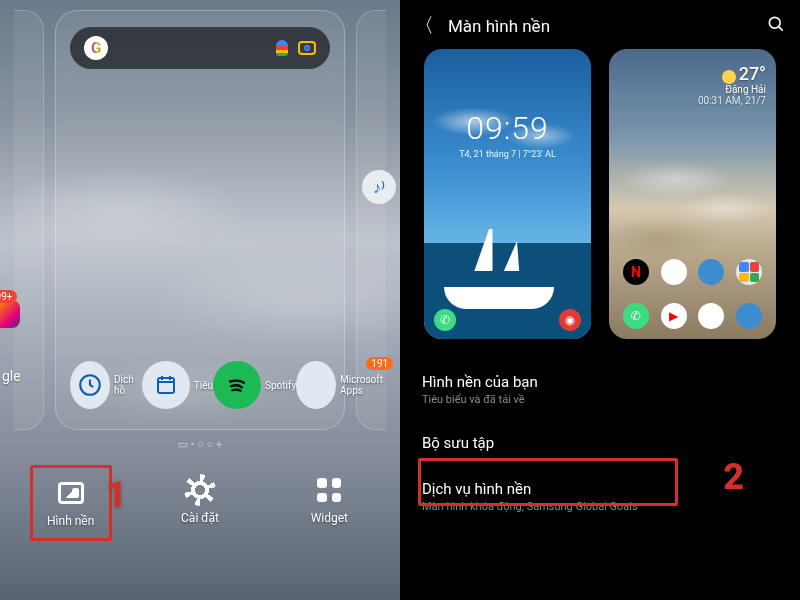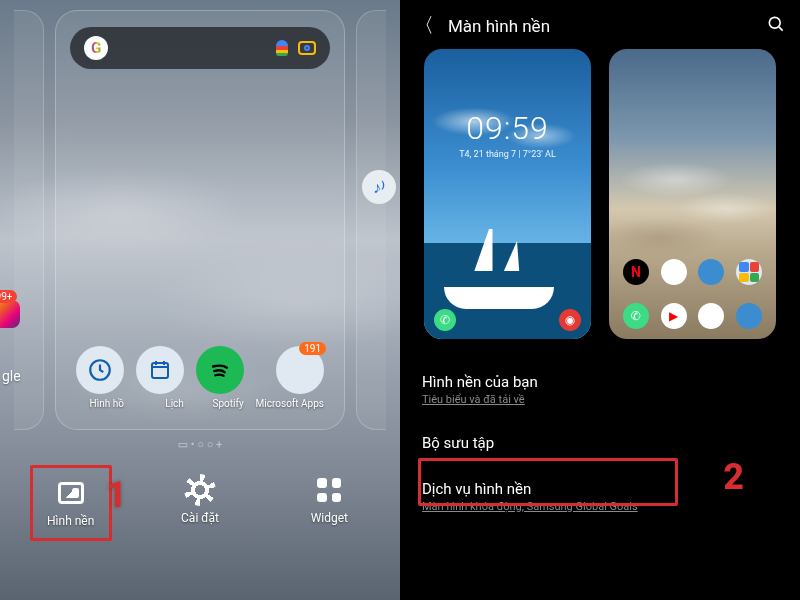--- a/index.html
+++ b/index.html
@@ -47,21 +47,21 @@
   .preview-side.left-side { left:14px; border-radius: 0 20px 20px 0; border-left:none;}
   .preview-side.right-side { right:14px; border-radius: 20px 0 0 20px; border-right:none;}
   .music-bubble { position:absolute; right:4px; top:170px; width:34px; height:34px; border-radius:50%; background:#e8edf2; display:flex; align-items:center; justify-content:center; color:#1a6dd6; font-size:16px; }
 
   .partial-icon-col { position:absolute; left:-8px; top:300px; display:flex; flex-direction:column; gap:4px; }
   .partial-icon-col .frag { width:28px; height:28px; border-radius:8px; background:linear-gradient(135deg,#f7b500,#f05a28,#e6007e,#4f2d7f); }
   .partial-icon-col .badge999 { position:absolute; left:-6px; top:-10px; background:#f44336; color:#fff; font-size:10px; padding:1px 4px; border-radius:8px; }
   .partial-label { position:absolute; left:2px; top:368px; color:#fff; font-size:14px; text-shadow:0 1px 2px rgba(0,0,0,.4);}
 
   .app-row { margin-top:auto; display:flex; justify-content:space-around; width:100%; padding-bottom:10px;}
-  .app { display:flex; flex-direction:column; align-items:flex-end; gap:4px; position:relative; }
+  .app { display:flex; flex-direction:row; align-items:center; gap:4px; position:relative; }
   .app .ic { width:48px; height:48px; border-radius:50%; display:flex; align-items:center; justify-content:center; color:#0e5fad; font-size:24px; }
   .app .lbl { color:#fff; font-size:10px; text-shadow:0 1px 2px rgba(0,0,0,.5); }
   .ic-clock { background:#e0e9f2; }
   .ic-cal { background:#e0e9f2; }
   .ic-spotify { background:#1DB954; color:#000; }
   .ic-folder { background:#e0e9f2; display:grid; grid-template-columns:1fr 1fr; grid-template-rows:1fr 1fr; gap:2px; padding:8px;}
   .ic-folder div { border-radius:4px; }
   .ic-folder .a{background:#f05a28;} .ic-folder .b{background:#0067b8;} .ic-folder .c{background:#00a4ef;} .ic-folder .d{background:#0072c6;}
   .app .count-badge { position:absolute; top:-4px; right:-2px; background:#ff6b1a; color:#fff; font-size:10px; padding:1px 5px; border-radius:8px; }
 
@@ -128,21 +128,21 @@
   .hp-ic { width:26px; height:26px; border-radius:50%; }
   .hc-n{background:#000; color:#e50914; display:flex;align-items:center;justify-content:center;font-size:14px;font-weight:800;}
   .hc-s{background:#fff;} .hc-z{background:#3b8dd0;} .hc-f{background:#e0e9f2; display:grid; grid-template-columns:1fr 1fr; grid-template-rows:1fr 1fr; gap:1px; padding:3px;} .hc-f div{border-radius:2px;} .hc-f .x1{background:#4285f4;}.hc-f .x2{background:#ea4335;}.hc-f .x3{background:#fbbc05;}.hc-f .x4{background:#34a853;}
   .hc-ph{background:#3ddc84;color:#fff;display:flex;align-items:center;justify-content:center;font-size:12px;}
   .hc-yt{background:#fff;color:#f00;display:flex;align-items:center;justify-content:center;font-size:12px;}
   .hc-ch{background:#fff;} .hc-sm{background:#3b8dd0;}
 
   .r-list { padding: 6px 0; }
   .r-item { padding: 14px 22px; }
   .r-item .it-title { font-size:15px; color:#ffffff; }
-  .r-item .it-sub { font-size:11px; color:#8a8a8a; margin-top:2px;text-decoration:underline;}
+  .r-item .it-sub { font-size:11px; color:#8a8a8a; margin-top:2px;}
 
   .right-panel .highlight-box { position:absolute; }
   .right-panel .step-num { text-shadow:none; }
 </style>
 </head>
 <body>
 
 <div class="left-panel">
   <div class="left-inner">
 
@@ -167,30 +167,30 @@
       </div>
 
       <div class="app-row">
         <div class="app">
           <div class="ic ic-clock">
               <svg width="26" height="26" viewBox="0 0 24 24" fill="none" stroke="#0e5fad" stroke-width="2">
                 <circle cx="12" cy="12" r="9"></circle>
                 <path d="M12 7v5l3 2"></path>
               </svg>
             </div>
-          <span class="lbl">Hình hồ</span>
+          <span class="lbl">Dịch hồ</span>
         </div>
         <div class="app">
           <div class="ic ic-cal">
               <svg width="24" height="24" viewBox="0 0 24 24" fill="none" stroke="#0e5fad" stroke-width="2">
                 <rect x="4" y="5" width="16" height="15" rx="2"></rect>
                 <path d="M4 9h16M8 3v4M16 3v4"></path>
               </svg>
             </div>
-          <span class="lbl">Lịch</span>
+          <span class="lbl">Tiêu</span>
         </div>
         <div class="app">
           <div class="ic ic-spotify">
               <svg width="28" height="28" viewBox="0 0 24 24" fill="none" stroke="#000" stroke-width="2" stroke-linecap="round">
                 <path d="M6 9c4-1 9-1 12 1M7 13c3-1 7-1 9 1M8 16.5c2-.7 5-.7 7 .5"></path>
               </svg>
             </div>
           <span class="lbl">Spotify</span>
         </div>
         <div class="app">
@@ -257,20 +257,25 @@
         <div class="t">09:59</div>
         <div class="d">T4, 21 tháng 7 | 7°23' AL</div>
       </div>
       <div class="boat"></div>
       <div class="lock-dots">
         <span class="ld-phone">✆</span>
         <span class="ld-cam">◉</span>
       </div>
     </div>
     <div class="phone-prev home-prev">
+      <div class="weather-wid">
+        <div><span class="sun"></span><span class="temp">27°</span></div>
+        <div>Đặng Hải</div>
+        <div style="opacity:.8;">00:31 AM, 21/7</div>
+      </div>
       <div class="hp-row1">
         <div class="hp-ic hc-n">N</div>
         <div class="hp-ic hc-s"></div>
         <div class="hp-ic hc-z"></div>
         <div class="hp-ic hc-f">
             <div class="x1"></div>
             <div class="x2"></div>
             <div class="x3"></div>
             <div class="x4"></div>
           </div>

